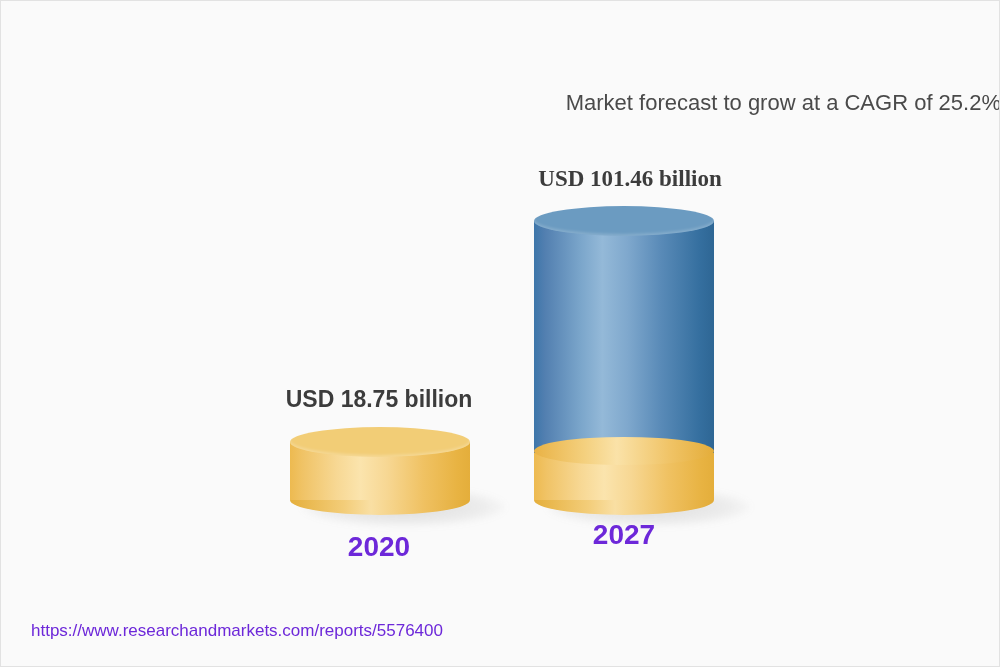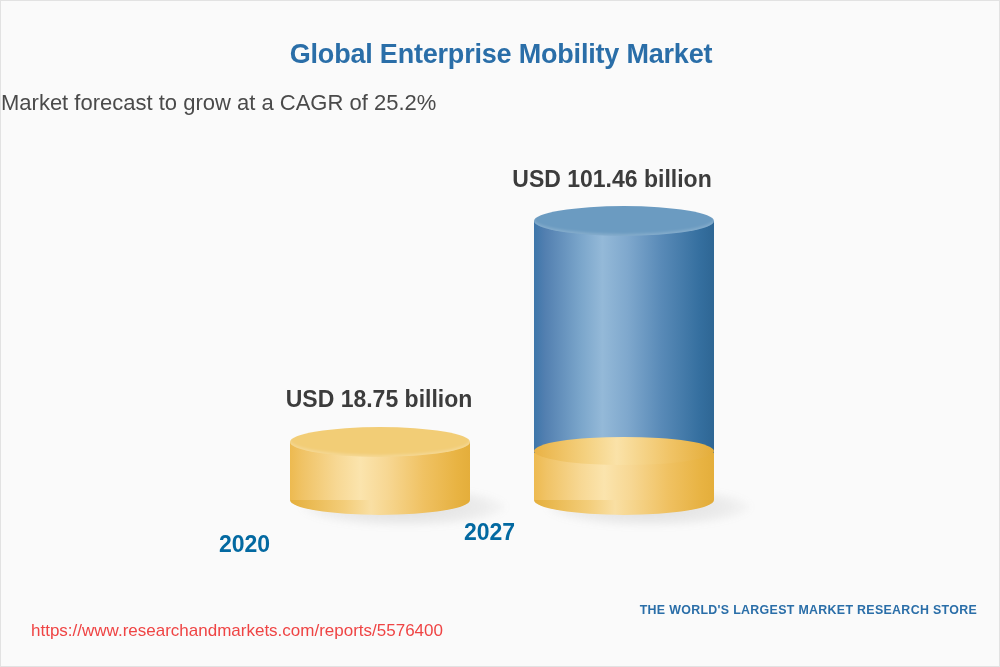--- a/index.html
+++ b/index.html
@@ -30,21 +30,21 @@
     font-size: 27px;
     font-weight: bold;
     color: #2a6ea8;
     letter-spacing: -0.2px;
   }
   .chart-subtitle {
     position: absolute;
     left: 0;
     top: 89px;
     width: 1000px;
-    text-align: left;
+    text-align: right;
     font-size: 22px;
     font-weight: normal;
     color: #4a4a4a;
   }
 
   
   .plot {
     position: absolute;
     left: 0;
     top: 0;
@@ -64,23 +64,24 @@
     font-size: 23px;
     font-weight: bold;
     color: #3c3c3c;
     white-space: nowrap;
   }
 
   
   .cat-label {
     position: absolute;
     width: 320px;
-    font-size: 23px;
-    font-weight: bold;
-    color: #0369a1;
+    text-align: center;
+    font-size: 28px;
+    font-weight: bold;
+    color: #6d28d9;
   }
 
   
   .cylinder {
     position: absolute;
   }
   .cyl-shadow {
     position: absolute;
     border-radius: 50%;
     background: radial-gradient(ellipse at center, rgba(120,120,120,0.22) 0%, rgba(120,120,120,0.10) 55%, rgba(120,120,120,0) 75%);
@@ -153,21 +154,21 @@
       #f0c365 76%,
       #e4ad3a 100%);
   }
 
   
   .footer-url {
     position: absolute;
     left: 30px;
     top: 620px;
     font-size: 17px;
-    color: #ef4444;
+    color: #6d28d9;
   }
   .logo {
     position: absolute;
     right: 22px;
     top: 600px;
     text-align: right;
   }
   .logo-main {
     font-size: 27px;
     font-weight: bold;
@@ -186,21 +187,20 @@
     color: #2a6ea8;
     margin-top: 2px;
     white-space: nowrap;
   }
 </style>
 </head>
 <body>
 
 <div class="canvas">
 
-  <div class="chart-title">Global Enterprise Mobility Market</div>
   <div class="chart-subtitle">Market forecast to grow at a CAGR of 25.2%</div>
 
   <div class="plot">
 
     <div class="bar-group">
 
       <div class="value-label" style="left:218px; top:385px;">USD 18.75 billion</div>
 
       <div class="cylinder">
         <div class="cyl-shadow" style="left:300px; top:486px; width:205px; height:40px;"></div>
@@ -210,21 +210,21 @@
         <div class="cyl-body seg-yellow" style="left:289px; top:441px; width:180px; height:58px;"></div>
 
         <div class="cyl-top top-yellow" style="left:289px; top:426px; width:180px; height:30px;"></div>
       </div>
 
       <div class="cat-label" style="left:218px; top:530px;">2020</div>
     </div>
 
     <div class="bar-group">
 
-      <div class="value-label" style="left:451px; top:165px;">USD 101.46 billion</div>
+      <div class="value-label" style="left:469px; top:165px;font-family:Liberation Serif, serif;">USD 101.46 billion</div>
 
       <div class="cylinder">
         <div class="cyl-shadow" style="left:545px; top:486px; width:205px; height:40px;"></div>
 
         <div class="cyl-bottom bottom-yellow" style="left:533px; top:484px; width:180px; height:30px;"></div>
 
         <div class="cyl-body seg-yellow" style="left:533px; top:450px; width:180px; height:49px;"></div>
 
         <div class="cyl-body seg-blue" style="left:533px; top:220px; width:180px; height:232px;"></div>
 
@@ -234,16 +234,15 @@
       </div>
 
       <div class="cat-label" style="left:463px; top:518px;">2027</div>
     </div>
 
   </div>
 
   <div class="footer-url">https://www.researchandmarkets.com/reports/5576400</div>
 
   <div class="logo">
-    <div class="logo-tag">THE WORLD'S LARGEST MARKET RESEARCH STORE</div>
   </div>
 
 </div>
 
 </body></html>

